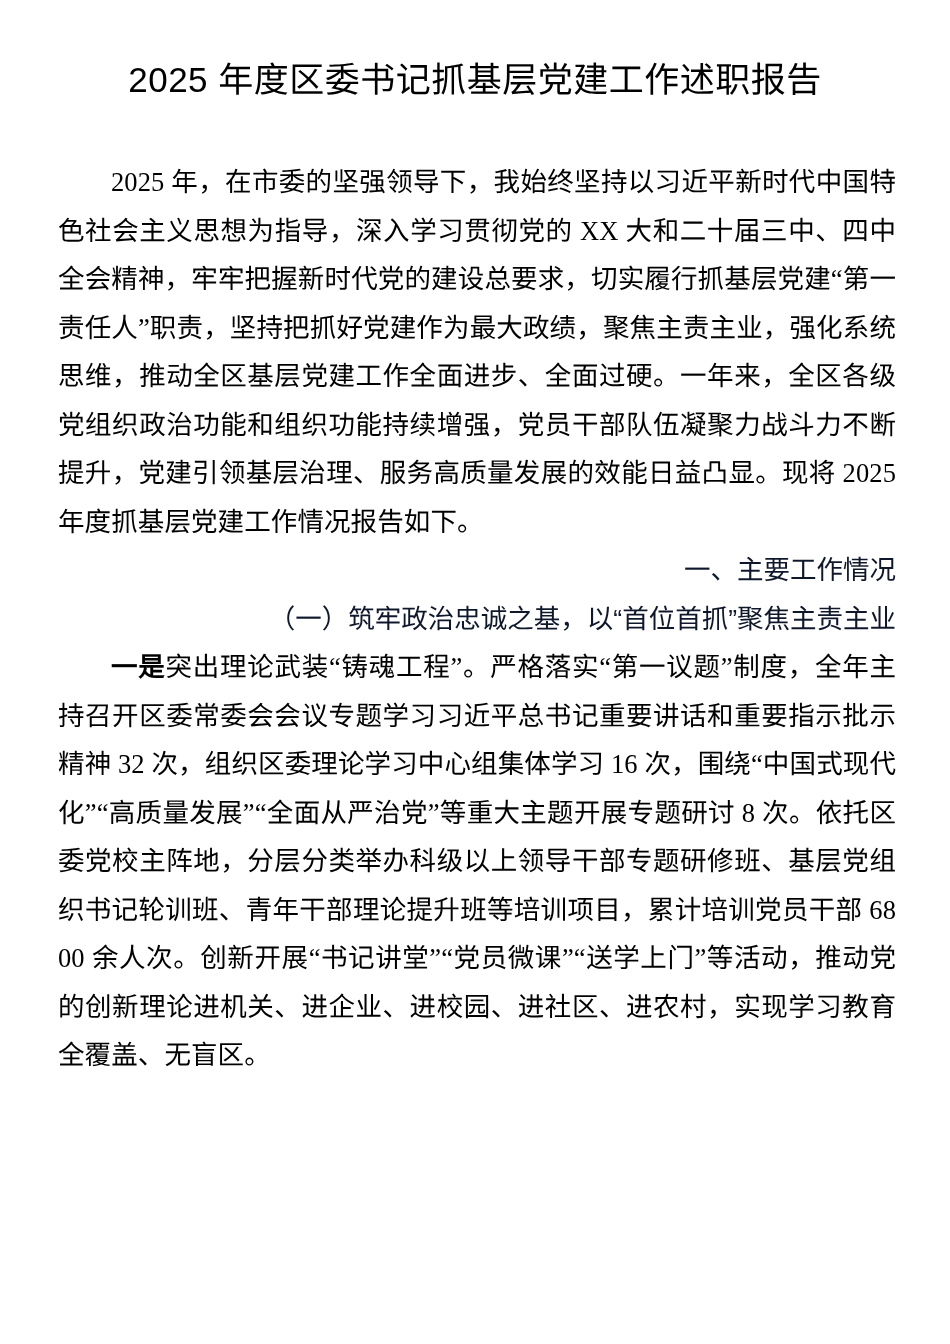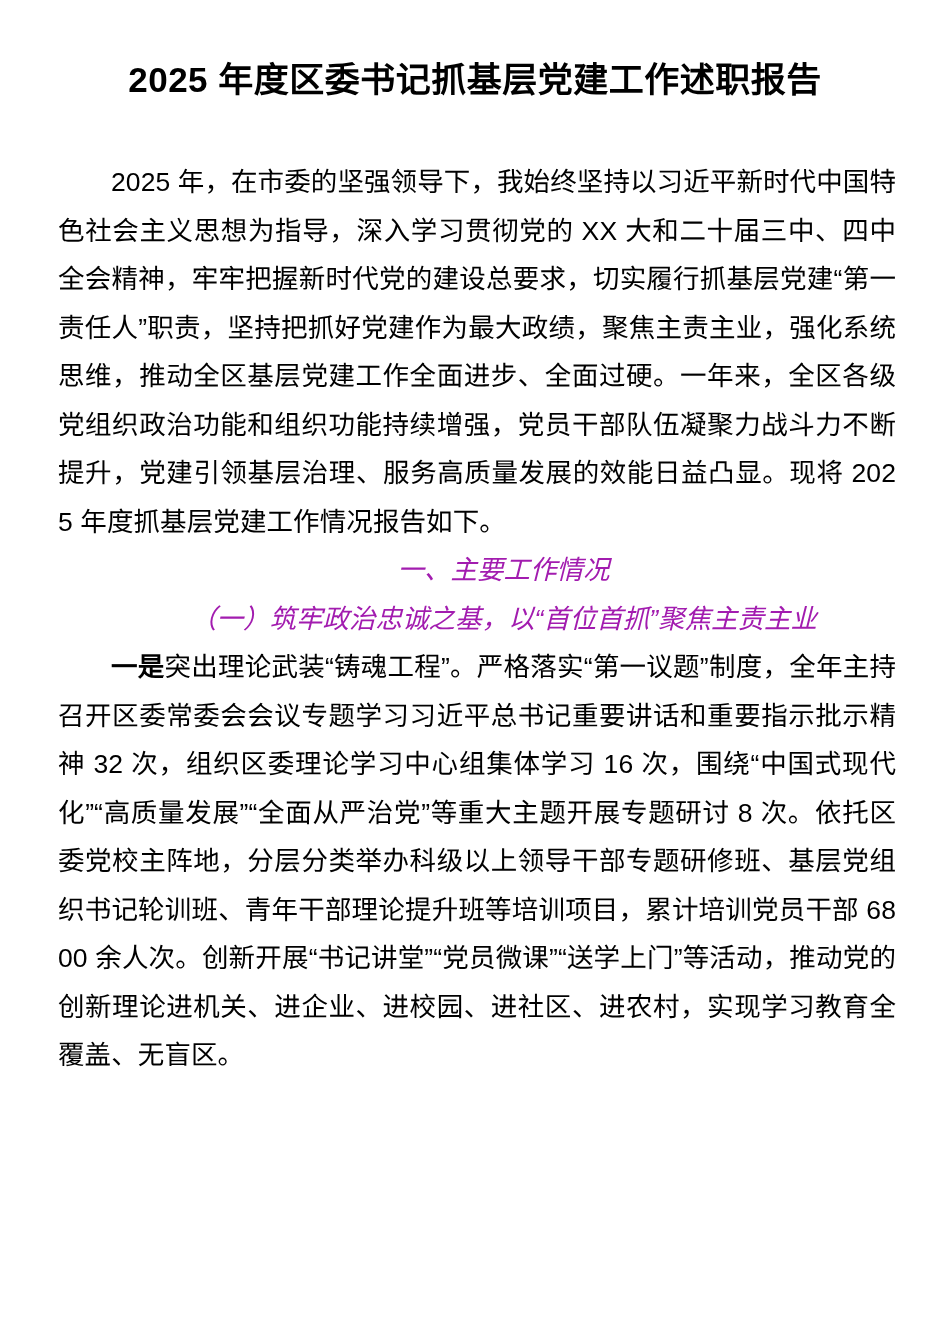--- a/index.html
+++ b/index.html
@@ -28,21 +28,21 @@
 
   .doc-title {
     margin: 0;
     padding: 0;
     position: absolute;
     top: 58px;
     left: 58px;
     width: 834px;
     text-align: center;
     font-size: 35px;
-    font-weight: 700;
+    font-weight: 400;
     letter-spacing: 0.5px;
     line-height: 1.25;
     color: #000000;
     white-space: nowrap;
   }
 
   .body-block {
     position: absolute;
     top: 158px;
     left: 58px;
@@ -57,31 +57,31 @@
     text-align: justify;
     text-justify: inter-ideograph;
     text-align-last: left;
     letter-spacing: 0.1px;
     color: #000000;
     word-break: break-all;
   }
 
   p.indent2 {
     text-indent: 2em;
+    font-family: Liberation Serif, serif;
   }
 
   p.heading {
     margin: 0;
     padding: 0;
     font-size: 26.5px;
     line-height: 48.5px;
     text-indent: 2em;
-    color: #a21caf;
-    text-align: center;
-    font-style: italic;
+    color: #0f172a;
+    text-align: right;
   }
 
   .b {
     font-weight: 700;
   }
 </style>
 </head>
 <body>
 
 <div class="page">

